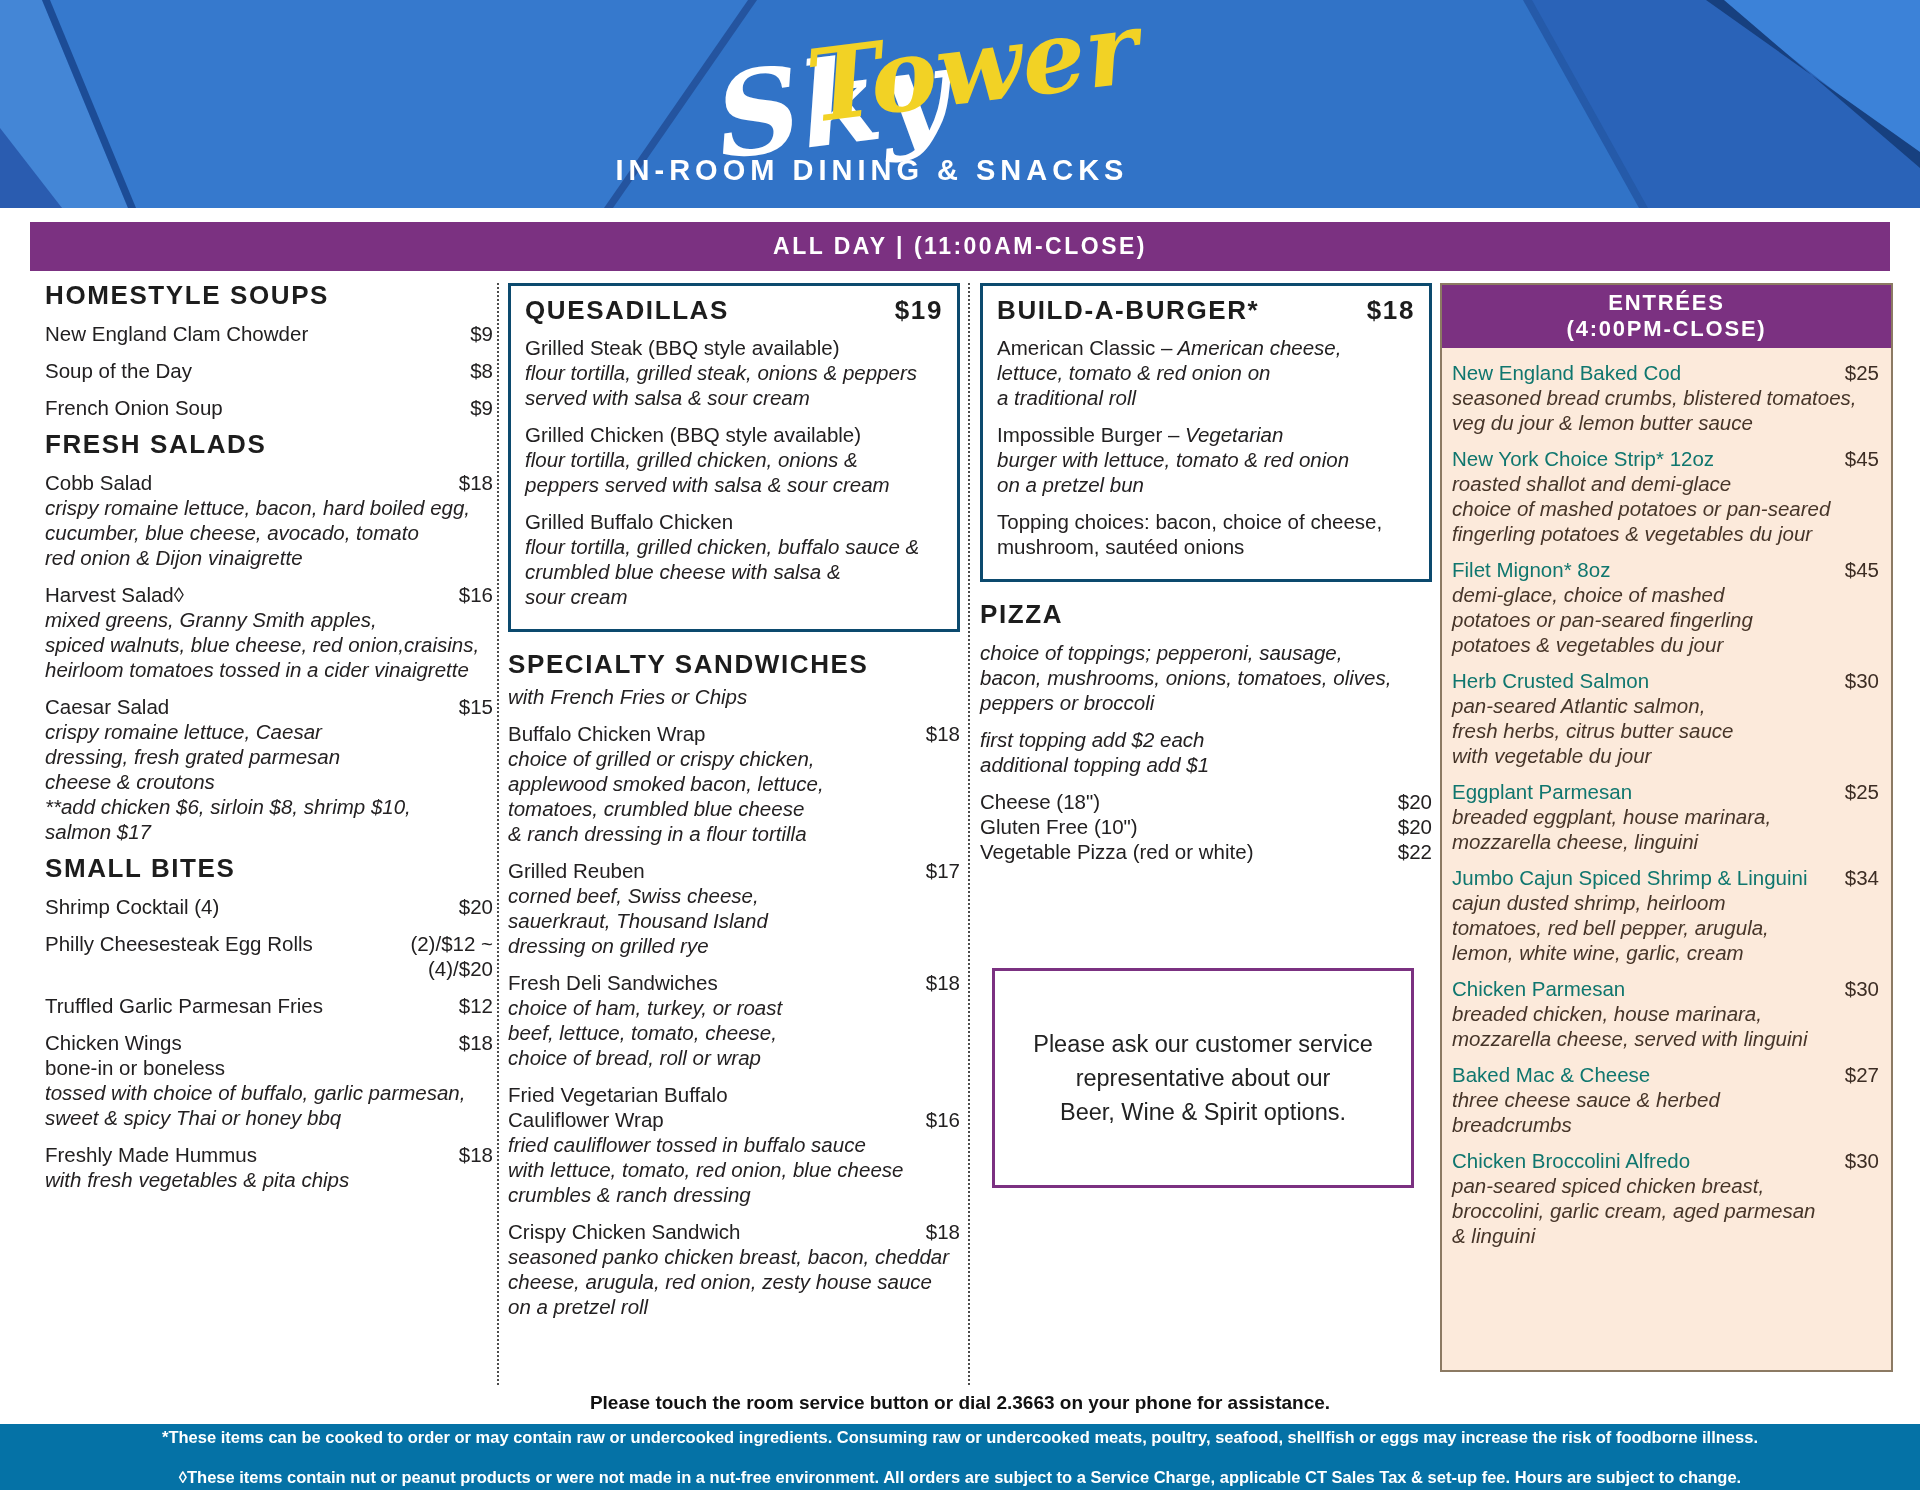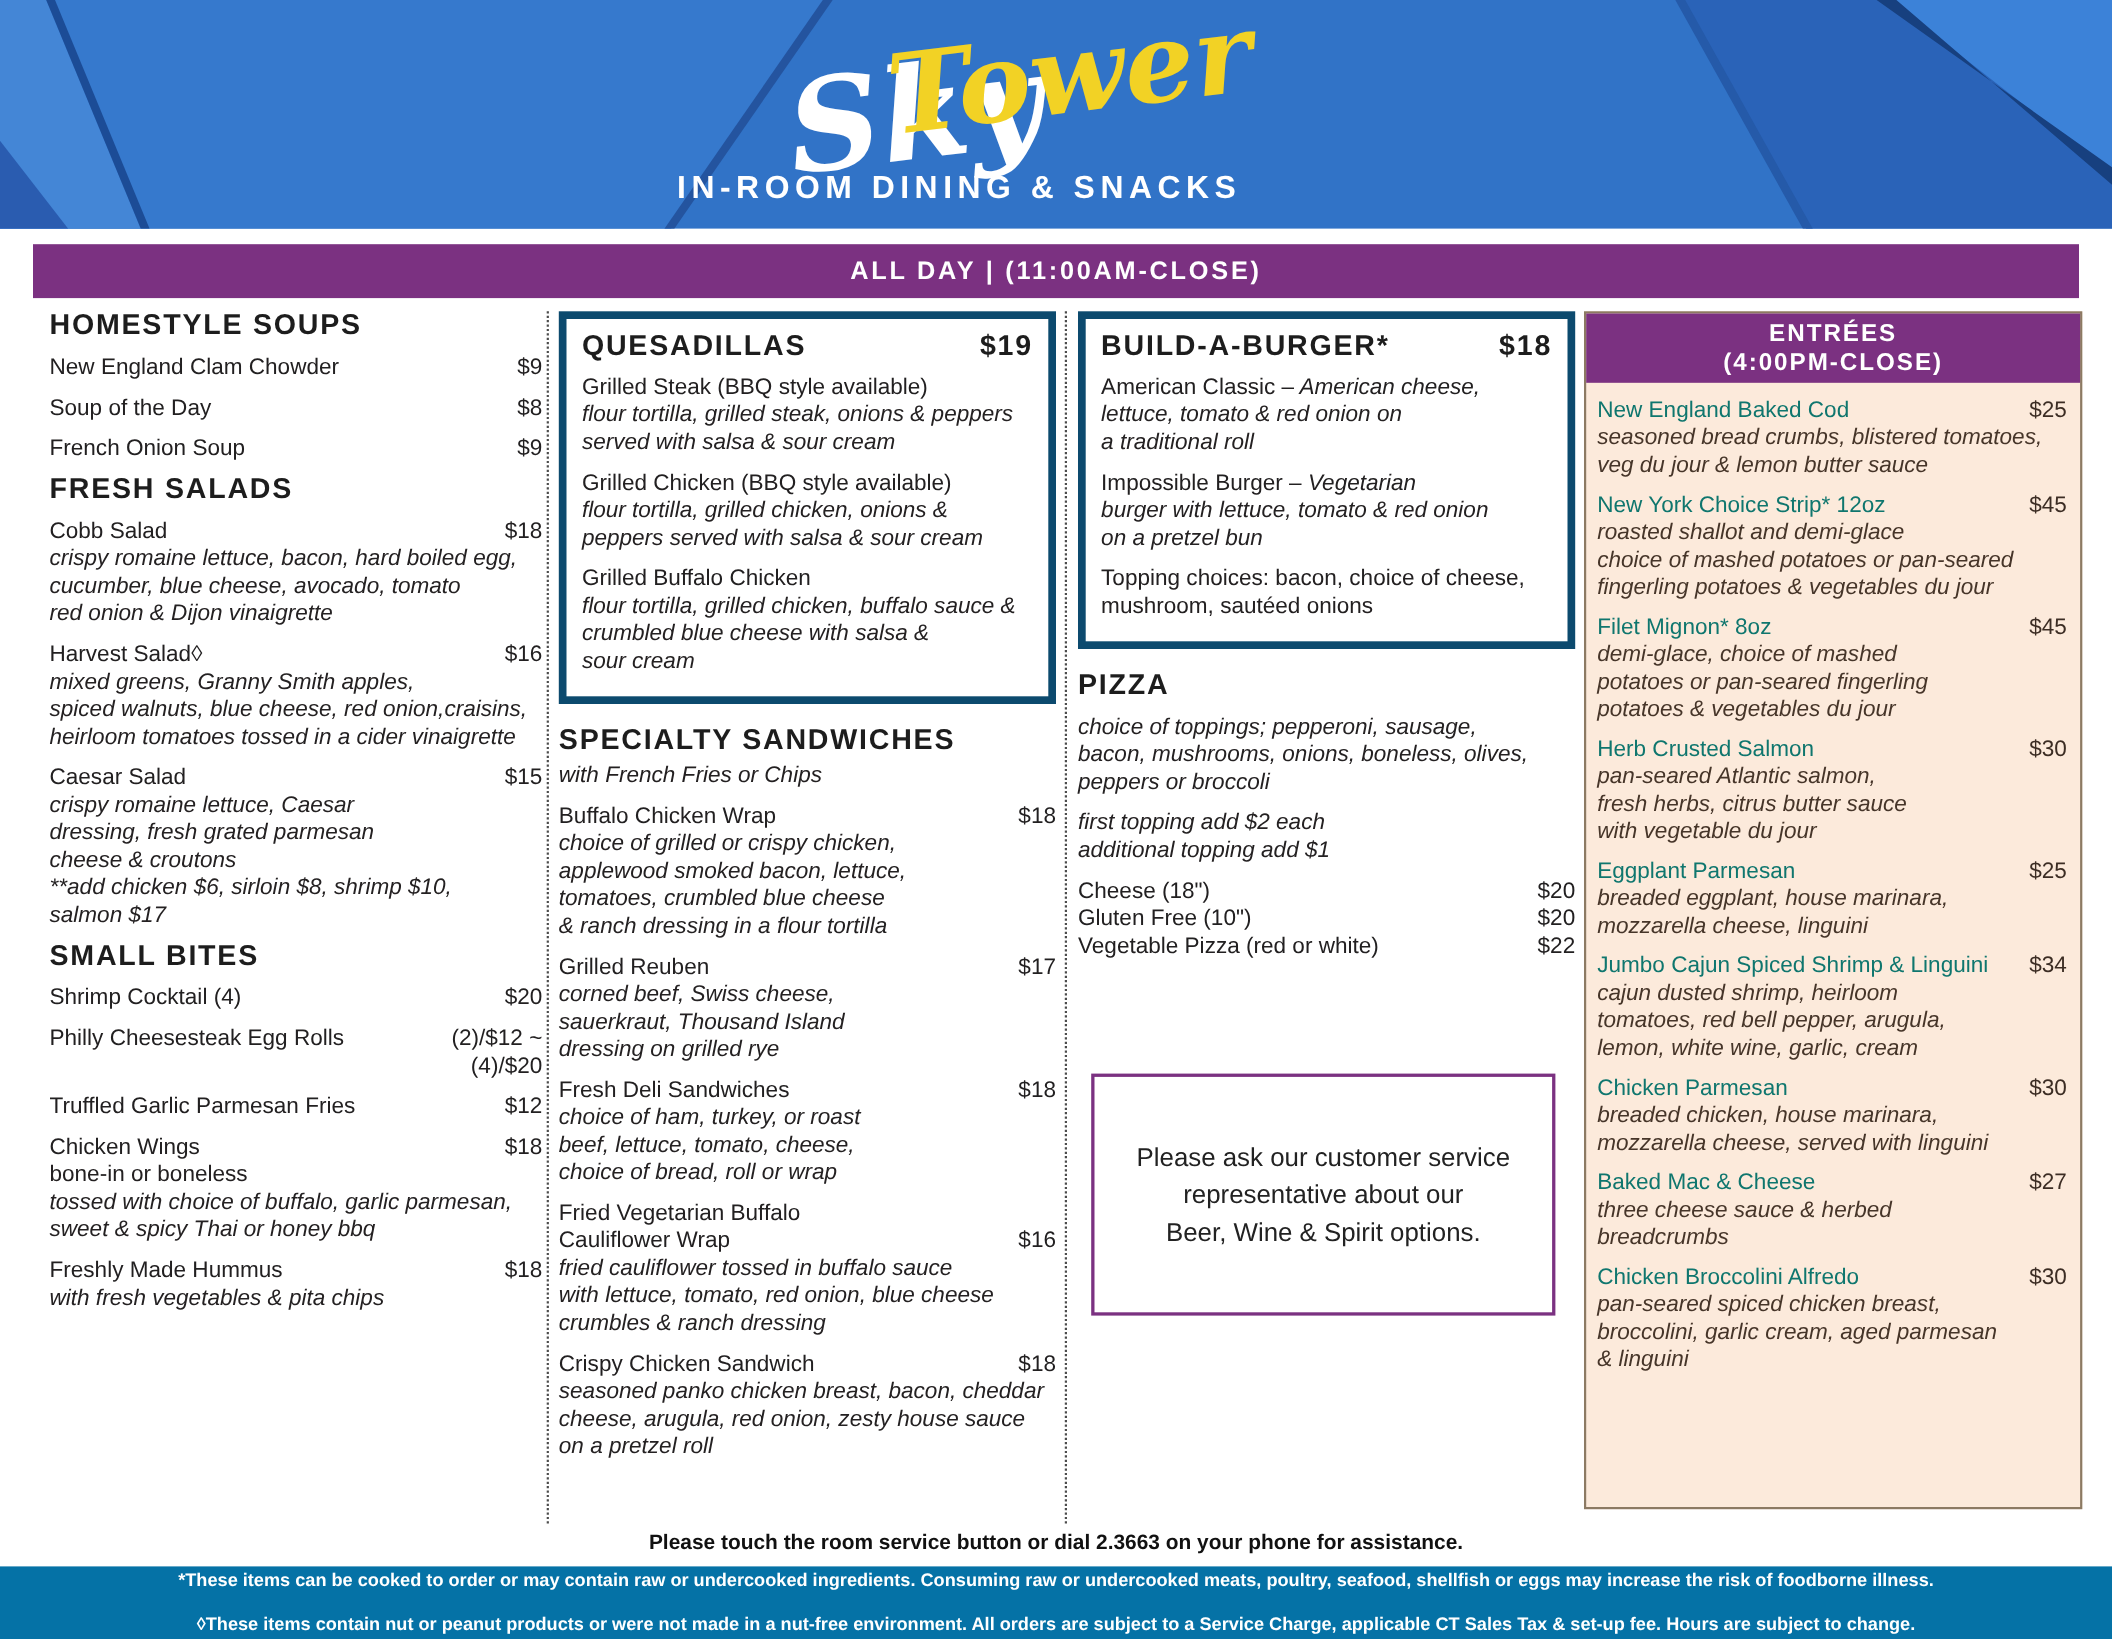--- a/index.html
+++ b/index.html
@@ -33,21 +33,21 @@
   .row{display:flex;justify-content:space-between;align-items:baseline;}
   .iname{white-space:nowrap;color:#222021;}
   .iname em{font-style:italic;}
   .iprice{white-space:nowrap;margin-left:10px;color:#222021;}
   .sub{white-space:nowrap;}
   .desc{font-style:italic;white-space:nowrap;color:#242122;}
 
   .compact .item{margin-bottom:0;}
 
   
-  .box{border:7px solid #0c4a6e;padding:12px 14px 8px;margin-bottom:20px;background:#fff;}
+  .box{border:3px solid #0c4a6e;padding:12px 14px 8px;margin-bottom:20px;background:#fff;}
   .box-title{display:flex;justify-content:space-between;align-items:baseline;
              font-size:26px;font-weight:bold;letter-spacing:1.6px;color:#1d1d1d;margin-bottom:12px;}
 
   
   .note{border:3px solid #7b3181;margin:104px 18px 0 12px;padding:56px 4px;
         text-align:center;font-size:23.5px;line-height:34px;color:#222;}
 
   
   .panel{position:absolute;left:1440px;top:283px;width:453px;height:1089px;
          background:#fceadb;border:2px solid #8c7a63;}
@@ -313,21 +313,21 @@
             <div class="sub">Topping choices: bacon, choice of cheese,</div>
             <div class="sub">mushroom, sautéed onions</div>
           </div>
         </div>
     </div>
 
     <h2 class="sec">PIZZA</h2>
     <div>
         <div class="item">
           <div class="desc">choice of toppings; pepperoni, sausage,</div>
-          <div class="desc">bacon, mushrooms, onions, boneless, olives,</div>
+          <div class="desc">bacon, mushrooms, onions, tomatoes, olives,</div>
           <div class="desc">peppers or broccoli</div>
         </div>
         <div class="item">
           <div class="desc">first topping add $2 each</div>
           <div class="desc">additional topping add $1</div>
         </div>
       </div>
     <div class="compact">
         <div class="item">
           <div class="row">

